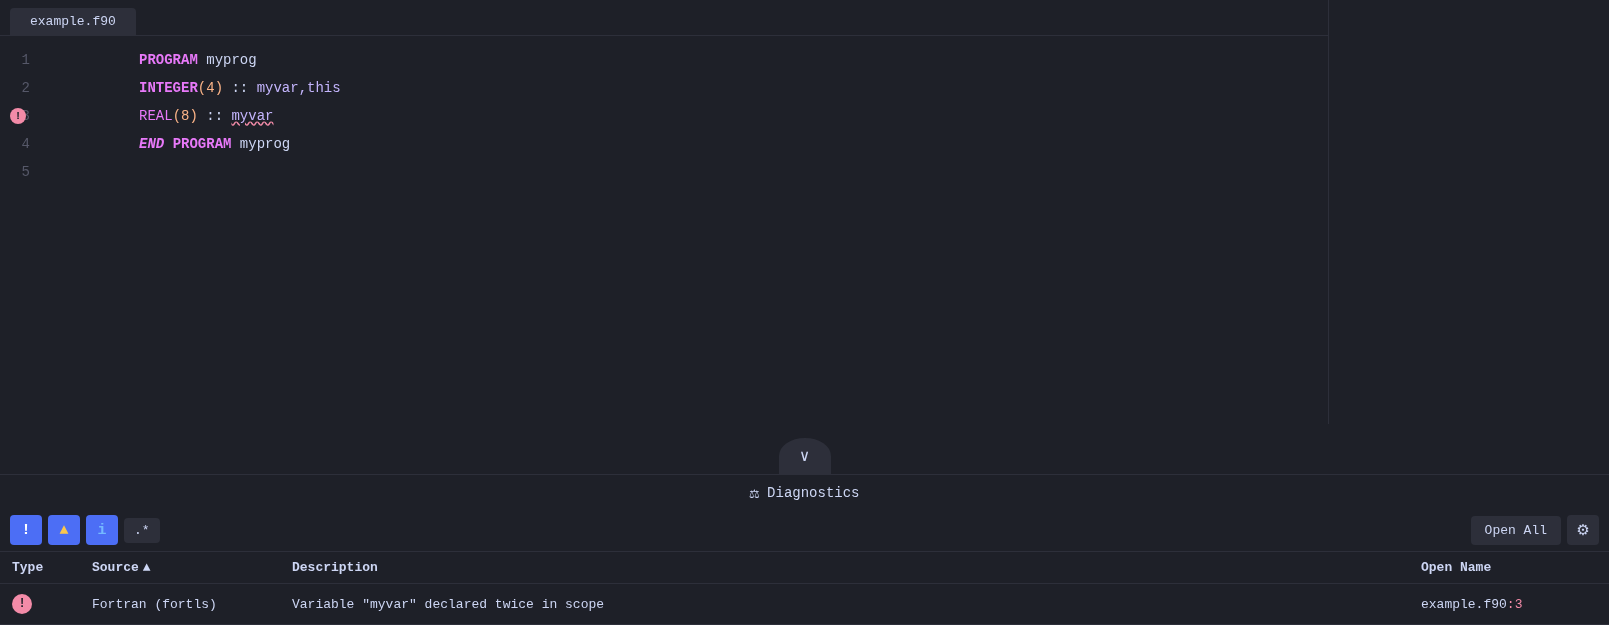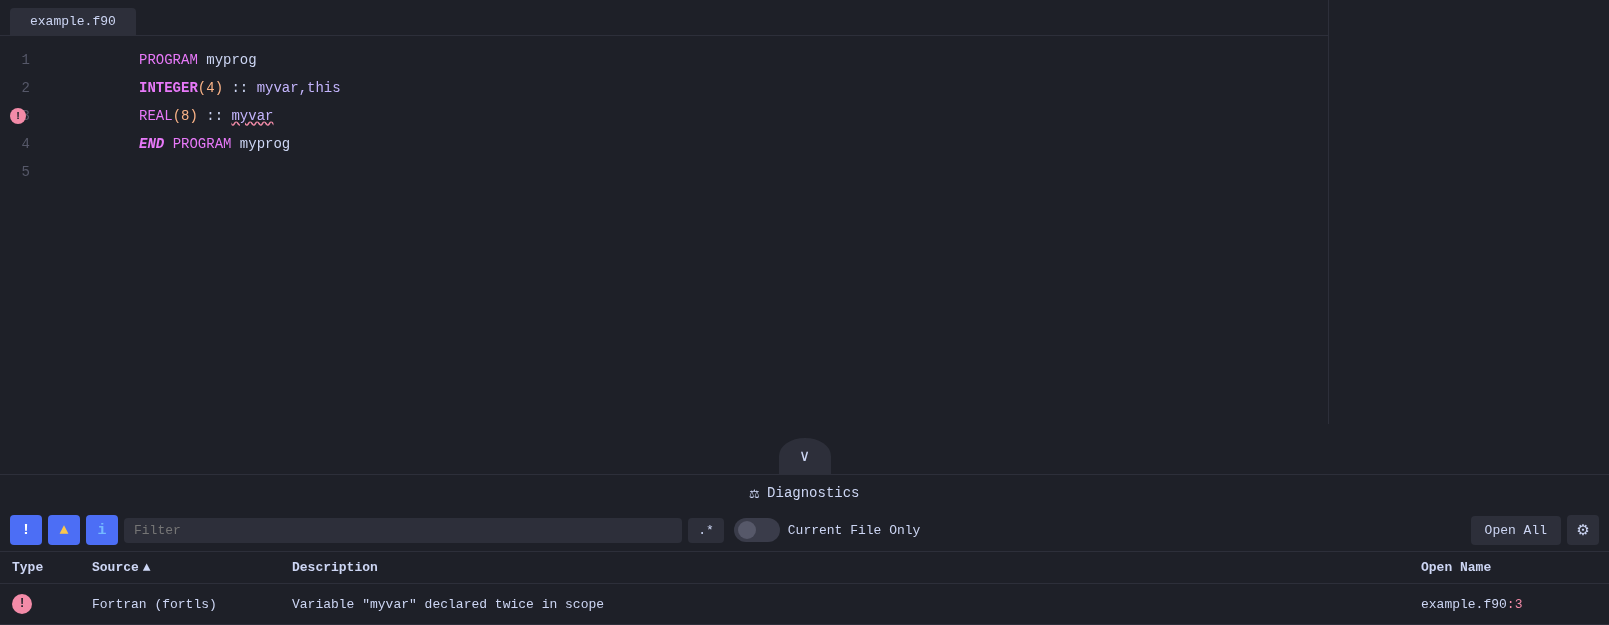--- a/index.html
+++ b/index.html
@@ -89,21 +89,21 @@
       display: flex;
       align-items: center;
       justify-content: center;
       font-size: 11px;
       font-weight: bold;
       color: #1e2028;
       z-index: 1;
     }
 
     
-    .kw-program { color: #e879f9; font-weight: normal; }
+    .kw-program { color: #e879f9; font-weight: bold; }
     .kw-end { color: #e879f9; font-weight: bold; font-style: italic; }
     .identifier { color: #cdd6f4; }
     .kw-integer { color: #e879f9; font-weight: bold; margin-top: 27px; }
     .kw-real { color: #e879f9; font-weight: normal; }
     .number { color: #fab387; }
     .var-name { color: #c4b5fd; }
     .paren { color: #fab387; }
     .operator { color: #cdd6f4; }
 
     .squiggly {
@@ -399,28 +399,21 @@
 <div class="diagnostics-panel">
   <div class="diagnostics-title-bar">
     <span class="diag-scale-icon">⚖</span>
     <span>Diagnostics</span>
   </div>
 
   <div class="diagnostics-toolbar">
     <div class="icon-btn error">!</div>
     <div class="icon-btn warning">▲</div>
     <div class="icon-btn info">i</div>
-    <input class="filter-input" type="text" placeholder="Filter" style="">
     <button class="regex-btn">.*</button>
-    <div class="toggle-container">
-      <div class="toggle-switch">
-        <div class="toggle-knob"></div>
-      </div>
-      <span class="toggle-label">Current File Only</span>
-    </div>
     <div class="spacer"></div>
     <button class="open-all-btn">Open All</button>
     <button class="settings-btn">
       <span>⚙</span>
     </button>
   </div>
 
   <div class="horizontal-rule"></div>
 
   <table class="diag-table">

